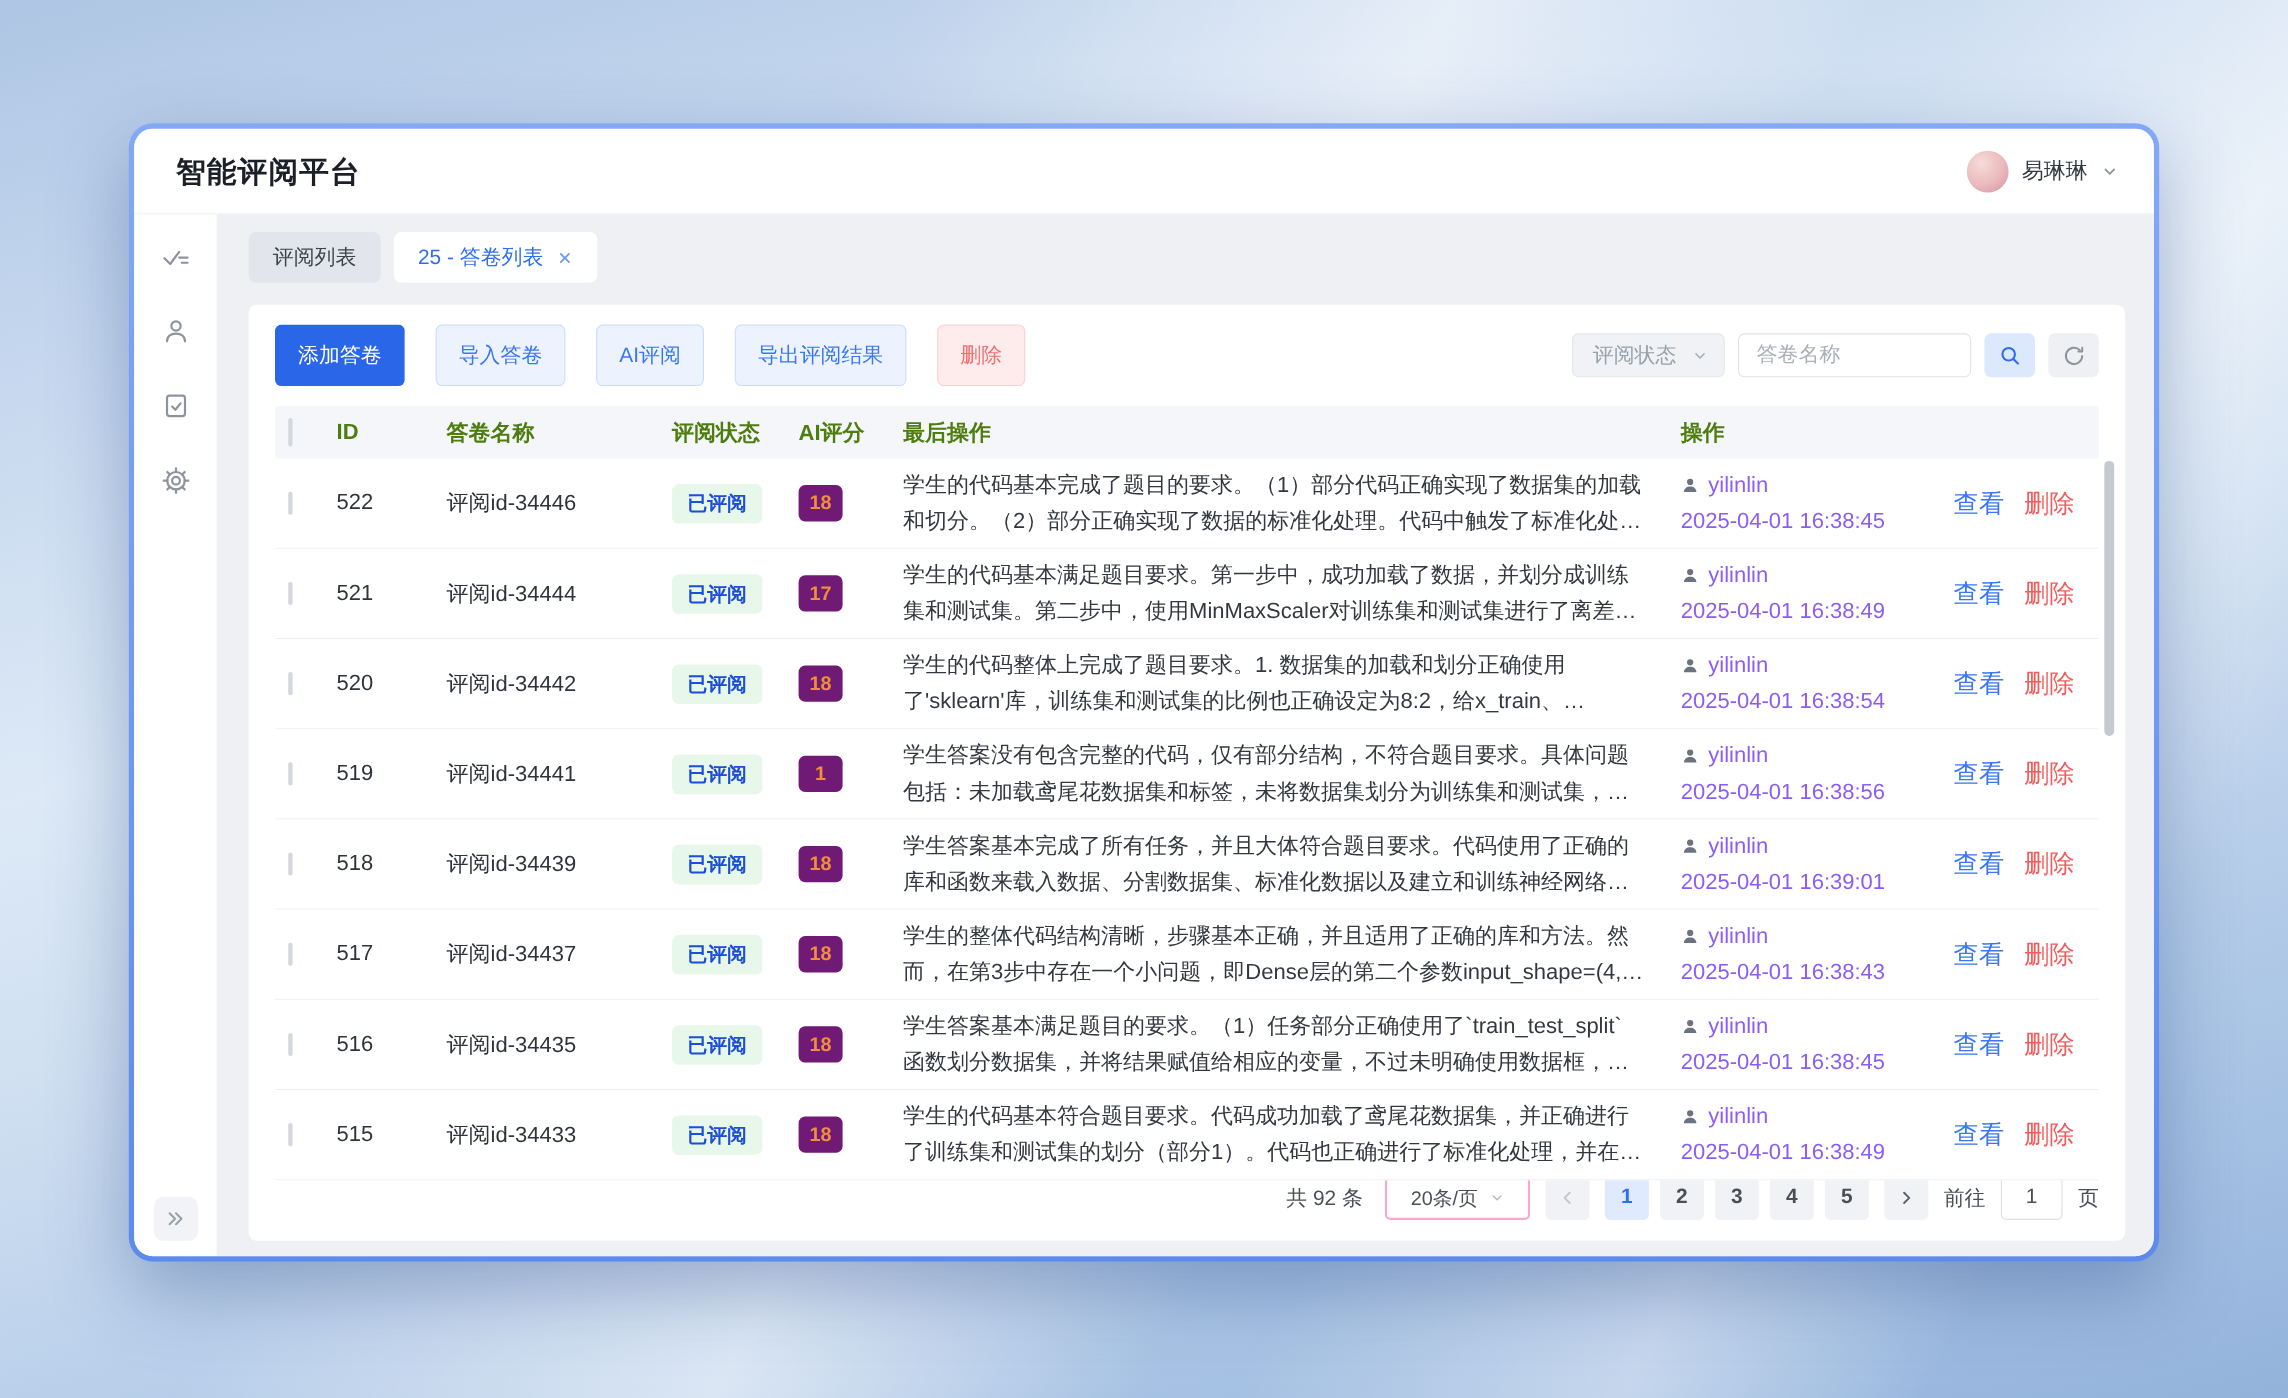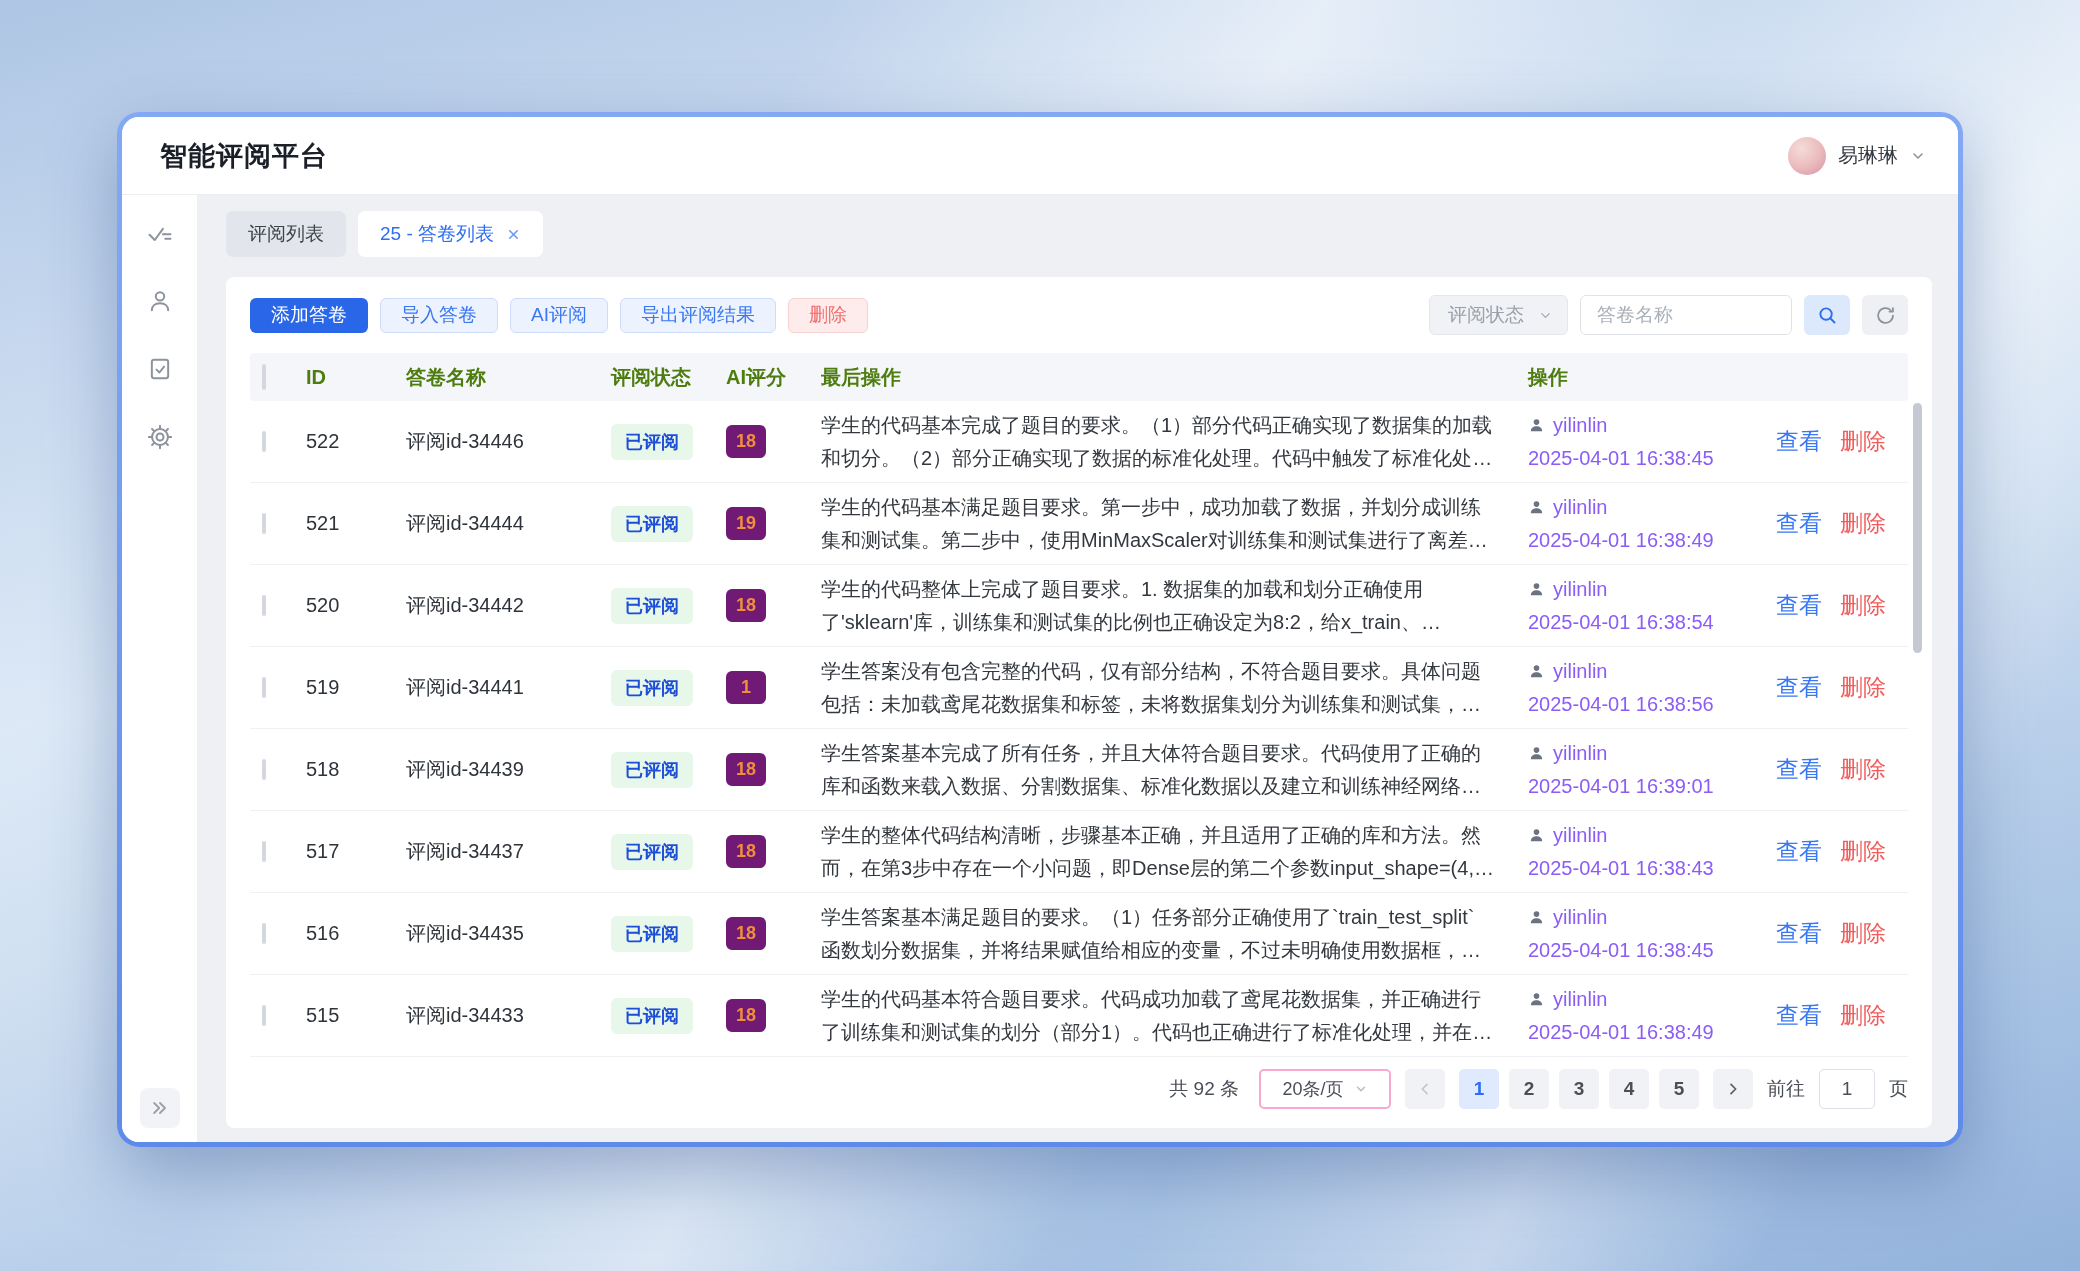--- a/index.html
+++ b/index.html
@@ -49,22 +49,22 @@
   .tabs{ display:flex; gap:12px; flex:0 0 46px; }
   .tab{ height:46px; padding:0 22px; border-radius:7px; background:#e2e5eb;
     display:flex; align-items:center; gap:12px; font-size:19px; color:#3d434d; cursor:pointer; }
   .tab.active{ background:#fff; color:#2e6ef0; }
   .tab-close{ display:inline-flex; cursor:pointer; }
 
   
   .card{ flex:1; margin-top:20px; background:#fff; border-radius:8px;
     display:flex; flex-direction:column; padding:18px 24px 0; min-height:0; overflow:hidden; }
   .toolbar{ display:flex; align-items:center; flex:0 0 40px; }
-  .btn{ height:35px; border-radius:6px; border:1px solid transparent; font-size:19px;
-    padding:0 20px; margin-right:12px; cursor:pointer; display:flex; align-items:center;
+  .btn{ height:56px; border-radius:6px; border:1px solid transparent; font-size:19px;
+    padding:0 20px; margin-right:28px; cursor:pointer; display:flex; align-items:center;
     font-family:inherit; }
   .btn-primary{ background:#2966e8; color:#fff; }
   .btn-ghost{ background:#ecf3fe; border-color:#ccdcfa; color:#3a77f2; }
   .btn-danger{ background:#fdeceb; border-color:#f8d2d0; color:#f06e6e; }
   .toolbar-right{ margin-left:auto; display:flex; align-items:center; gap:12px; }
   .select{ height:40px; border-radius:6px; background:#f0f2f5; border:1px solid #e3e6eb;
     display:flex; align-items:center; gap:14px; padding:0 14px 0 18px; font-size:19px;
     color:#99a0a9; cursor:pointer; }
   .search-input{ height:40px; width:212px; border-radius:6px; border:1px solid #dfe3e8;
     padding:0 16px; font-size:19px; color:#353a42; font-family:inherit; outline:none; }
@@ -287,21 +287,21 @@
                       <span class="link-view">查看</span>
                       <span class="link-del">删除</span>
                     </div>
                   </div>
 
                   <div class="trow">
                     <div><span class="cb"></span></div>
                     <div class="cell-id">521</div>
                     <div class="cell-name">评阅id-34444</div>
                     <div><span class="badge-status">已评阅</span></div>
-                    <div><span class="badge-score">19</span></div>
+                    <div><span class="badge-score">17</span></div>
                     <div class="cell-comment">学生的代码基本满足题目要求。第一步中，成功加载了数据，并划分成训练集和测试集。第二步中，使用MinMaxScaler对训练集和测试集进行了离差标准化。不过，scaler_x_train和sc…</div>
                     <div class="cell-op">
                       <div class="op-line1">
                         <span class="icon">
                           <svg width="17" height="17" viewBox="0 0 24 24" fill="#6b7280">
                             <circle cx="12" cy="7.2" r="4"></circle>
                             <path d="M4 20c0-4.4 3.6-7 8-7s8 2.6 8 7z"></path>
                           </svg>
                         </span>
                         <span>yilinlin</span>

